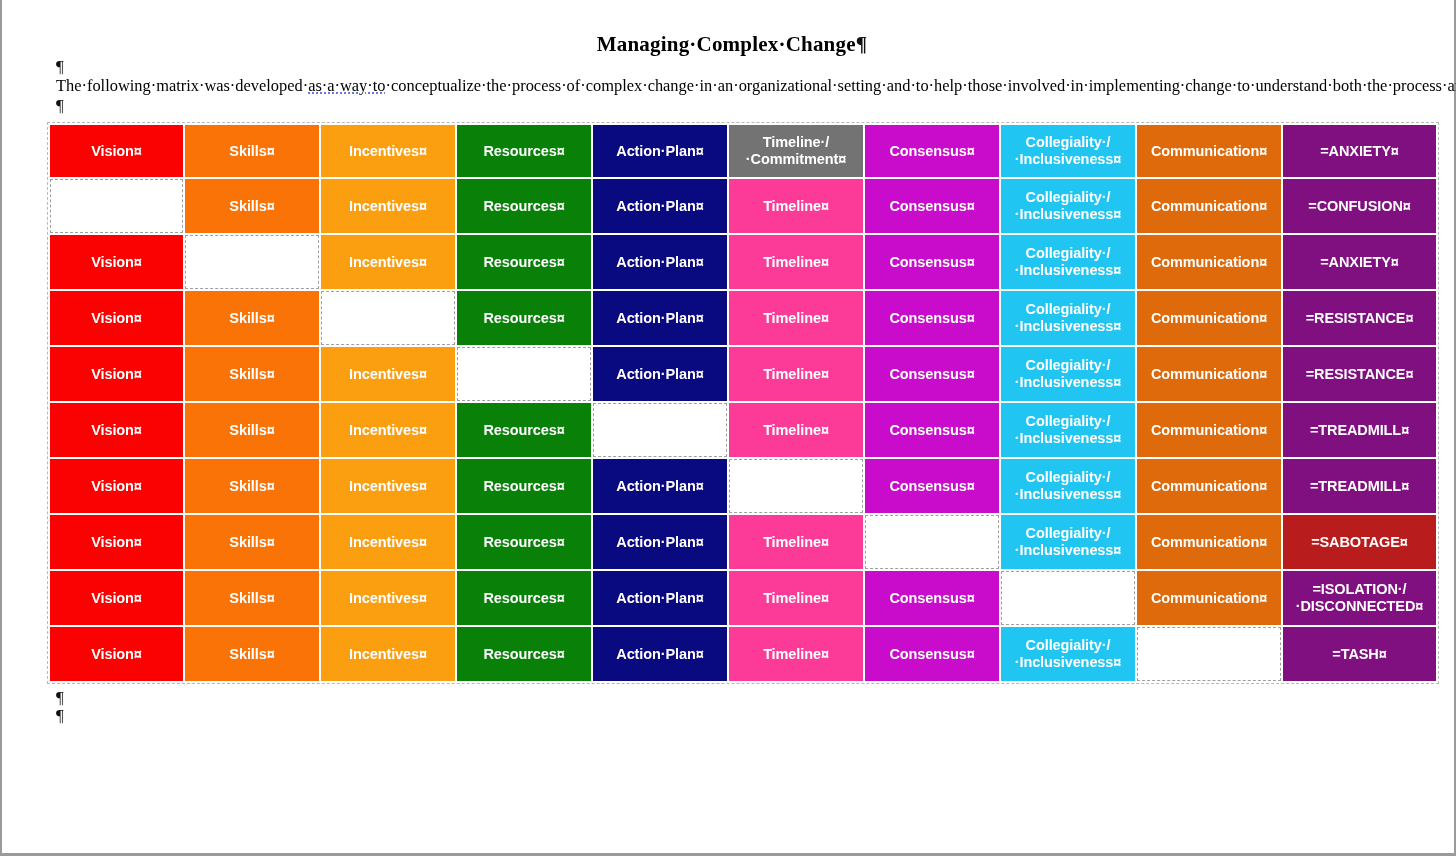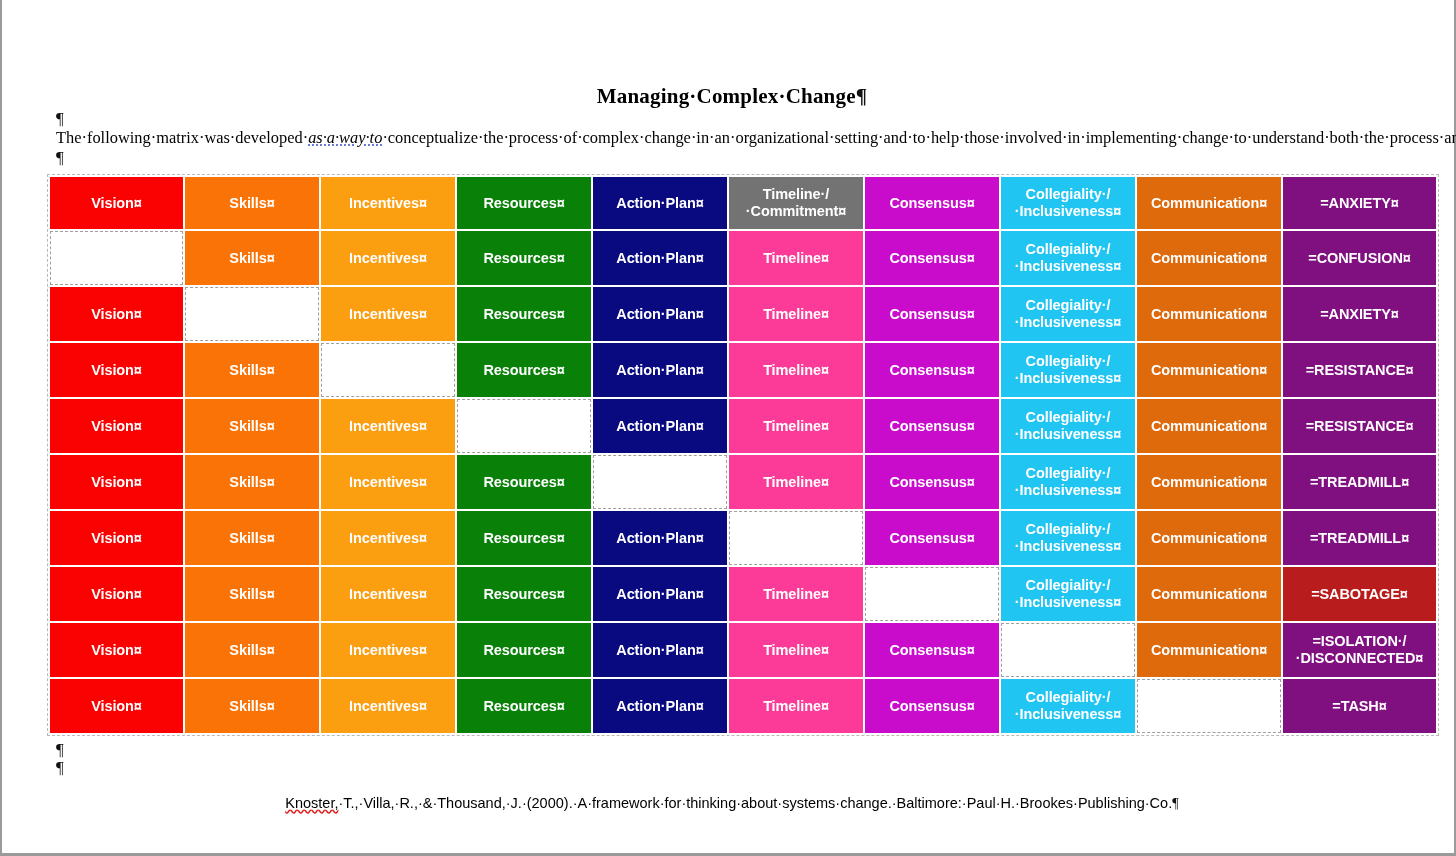--- a/index.html
+++ b/index.html
@@ -32,21 +32,21 @@
     width: 1370px;
   }
 
   
   .doc-title {
     font-family: "Liberation Serif", serif;
     font-weight: bold;
     font-size: 21px;
     text-align: center;
     margin: 0;
-    padding-top: 84px;
+    padding-top: 32px;
     letter-spacing: .2px;
     color: #000;
     white-space: pre;
   }
   .pilcrow {
     font-family: "Liberation Serif", serif;
     color: #111;
   }
 
   
@@ -65,21 +65,20 @@
     margin: 0;
     padding-left: 9px;
     color: #000;
     width: 1360px;
   }
   .grammar {
     text-decoration: underline;
     text-decoration-style: dotted;
     text-decoration-color: #4a5ecb;
     text-underline-offset: 2px;
-    font-style: italic;
   }
   .spell {
     text-decoration: underline;
     text-decoration-style: wavy;
     text-decoration-color: #e02020;
     text-underline-offset: 1px;
   }
 
   
   .matrix-wrap {
@@ -313,17 +312,16 @@
           </tbody>
       </table>
     </div>
 
     <div class="post-marks">
       <div><span class="pilcrow">¶</span></div>
       <div><span class="pilcrow">¶</span></div>
     </div>
 
     <div class="footer">
-      <div><span class="spell">Knoster,</span><span>·T.,·Villa,·R.,·&amp;·Thousand,·J.·(2000).·A·framework·for·thinking·about·systems·change.·Baltimore:·Paul·H.·Brookes·Publishing·Co.</span><span class="pilcrow">¶</span></div>
     </div>
 
   </div>
 </div>
 
 </body></html>

